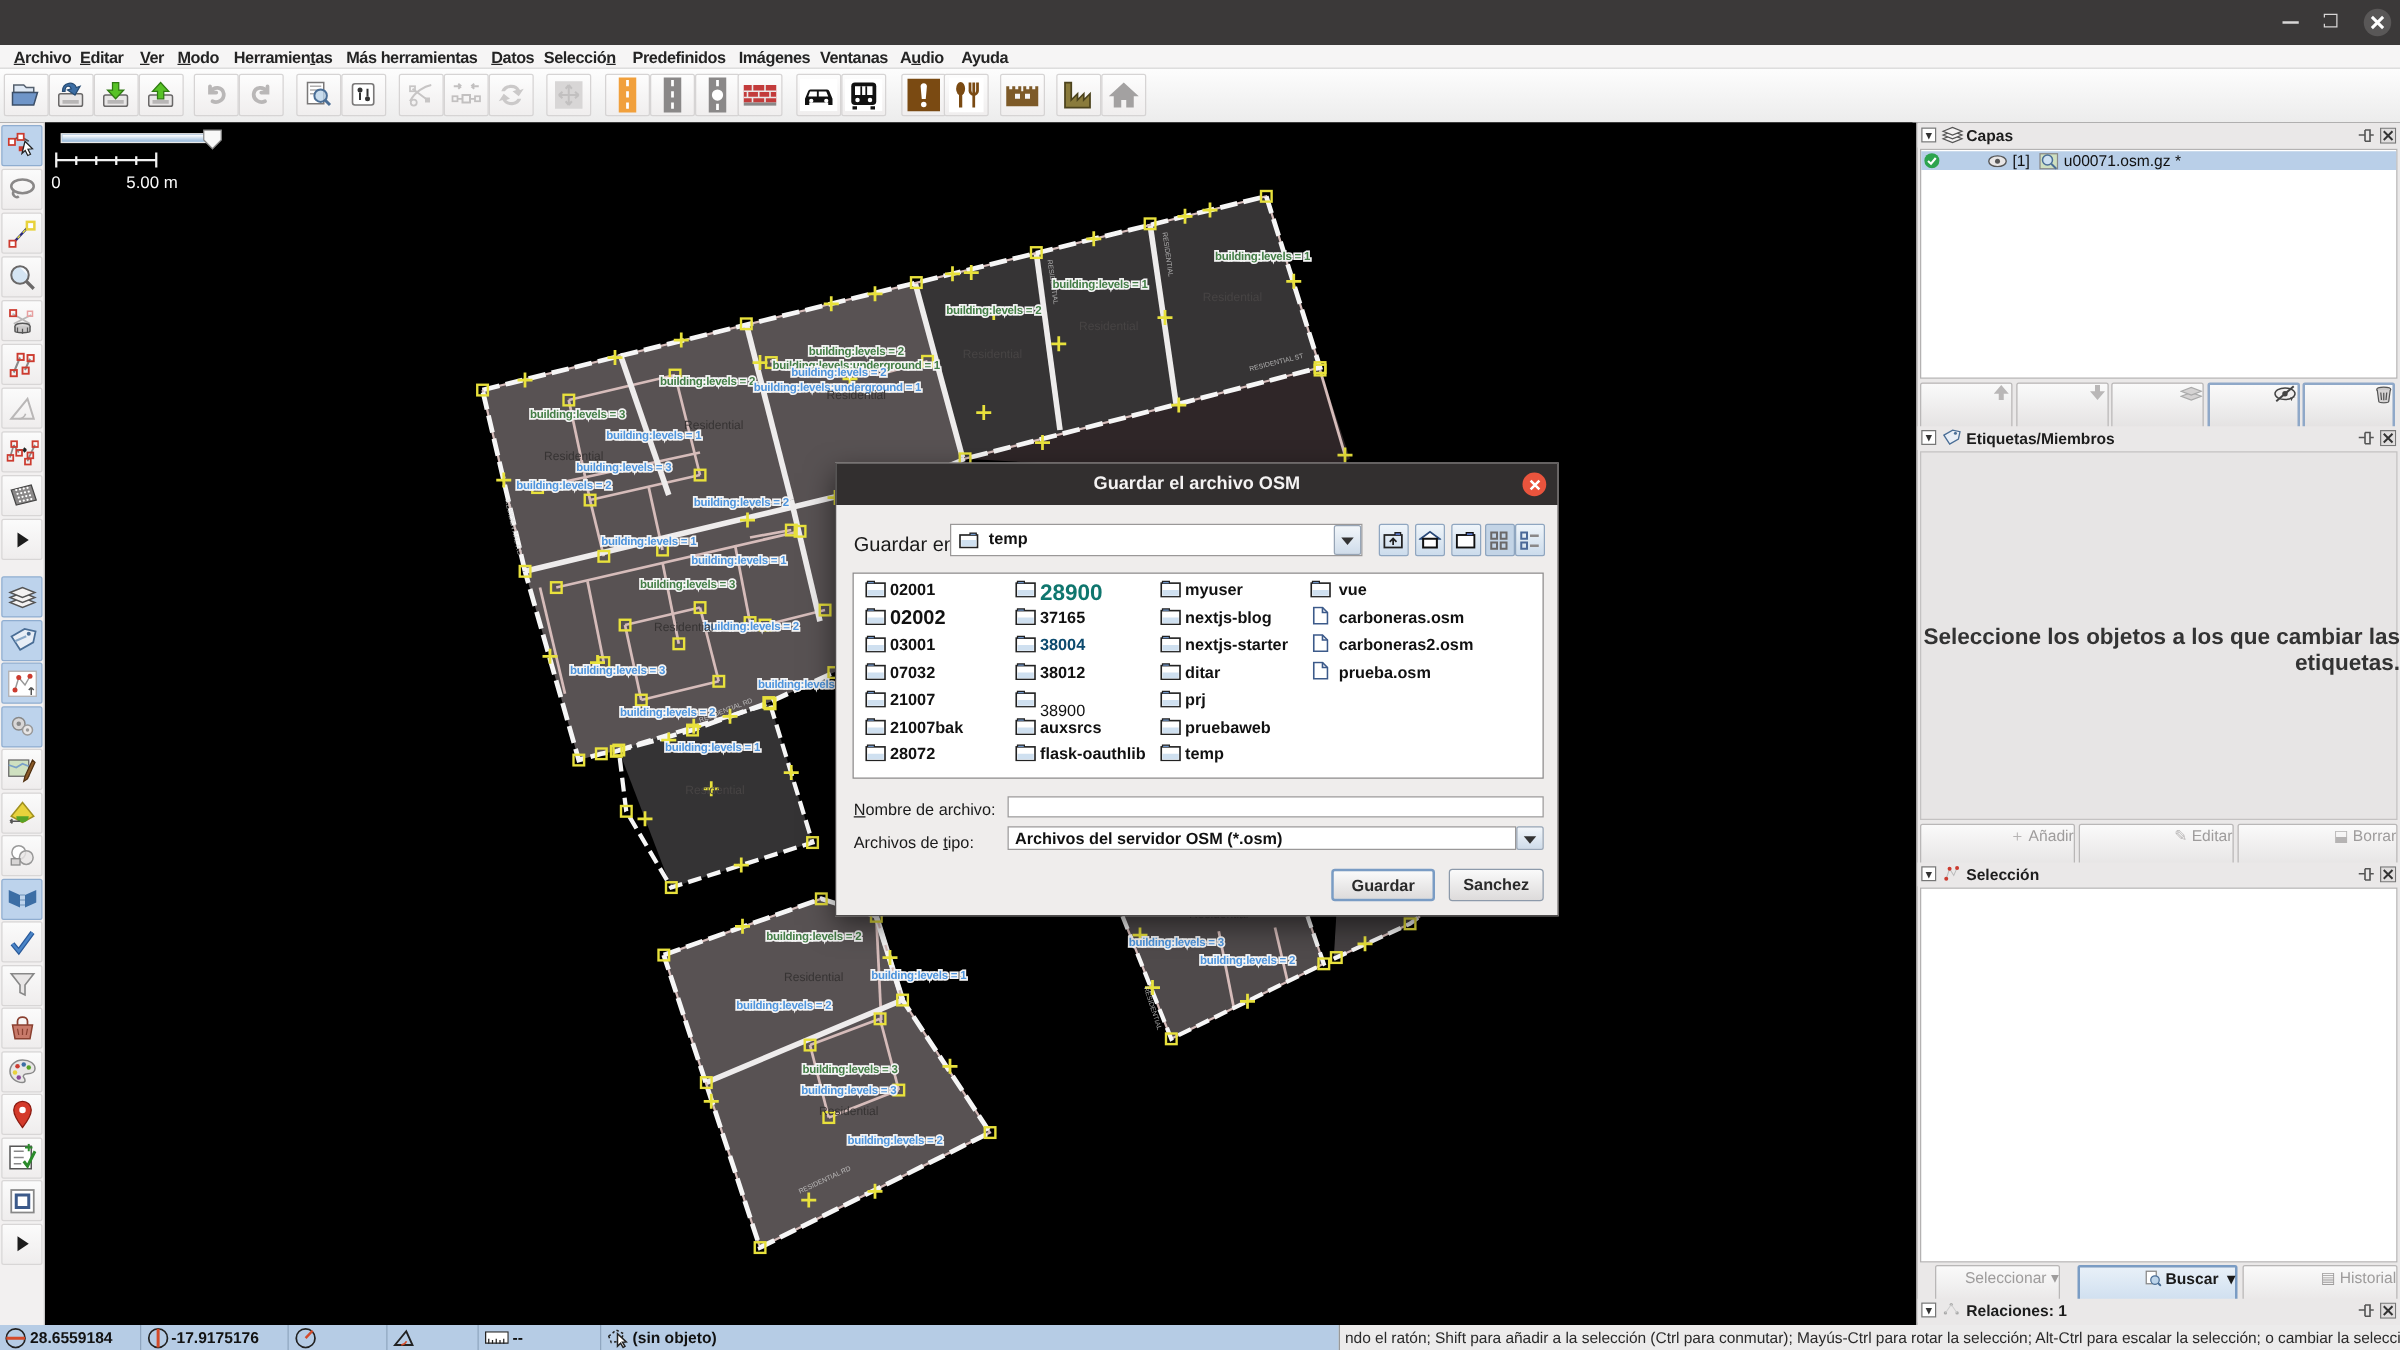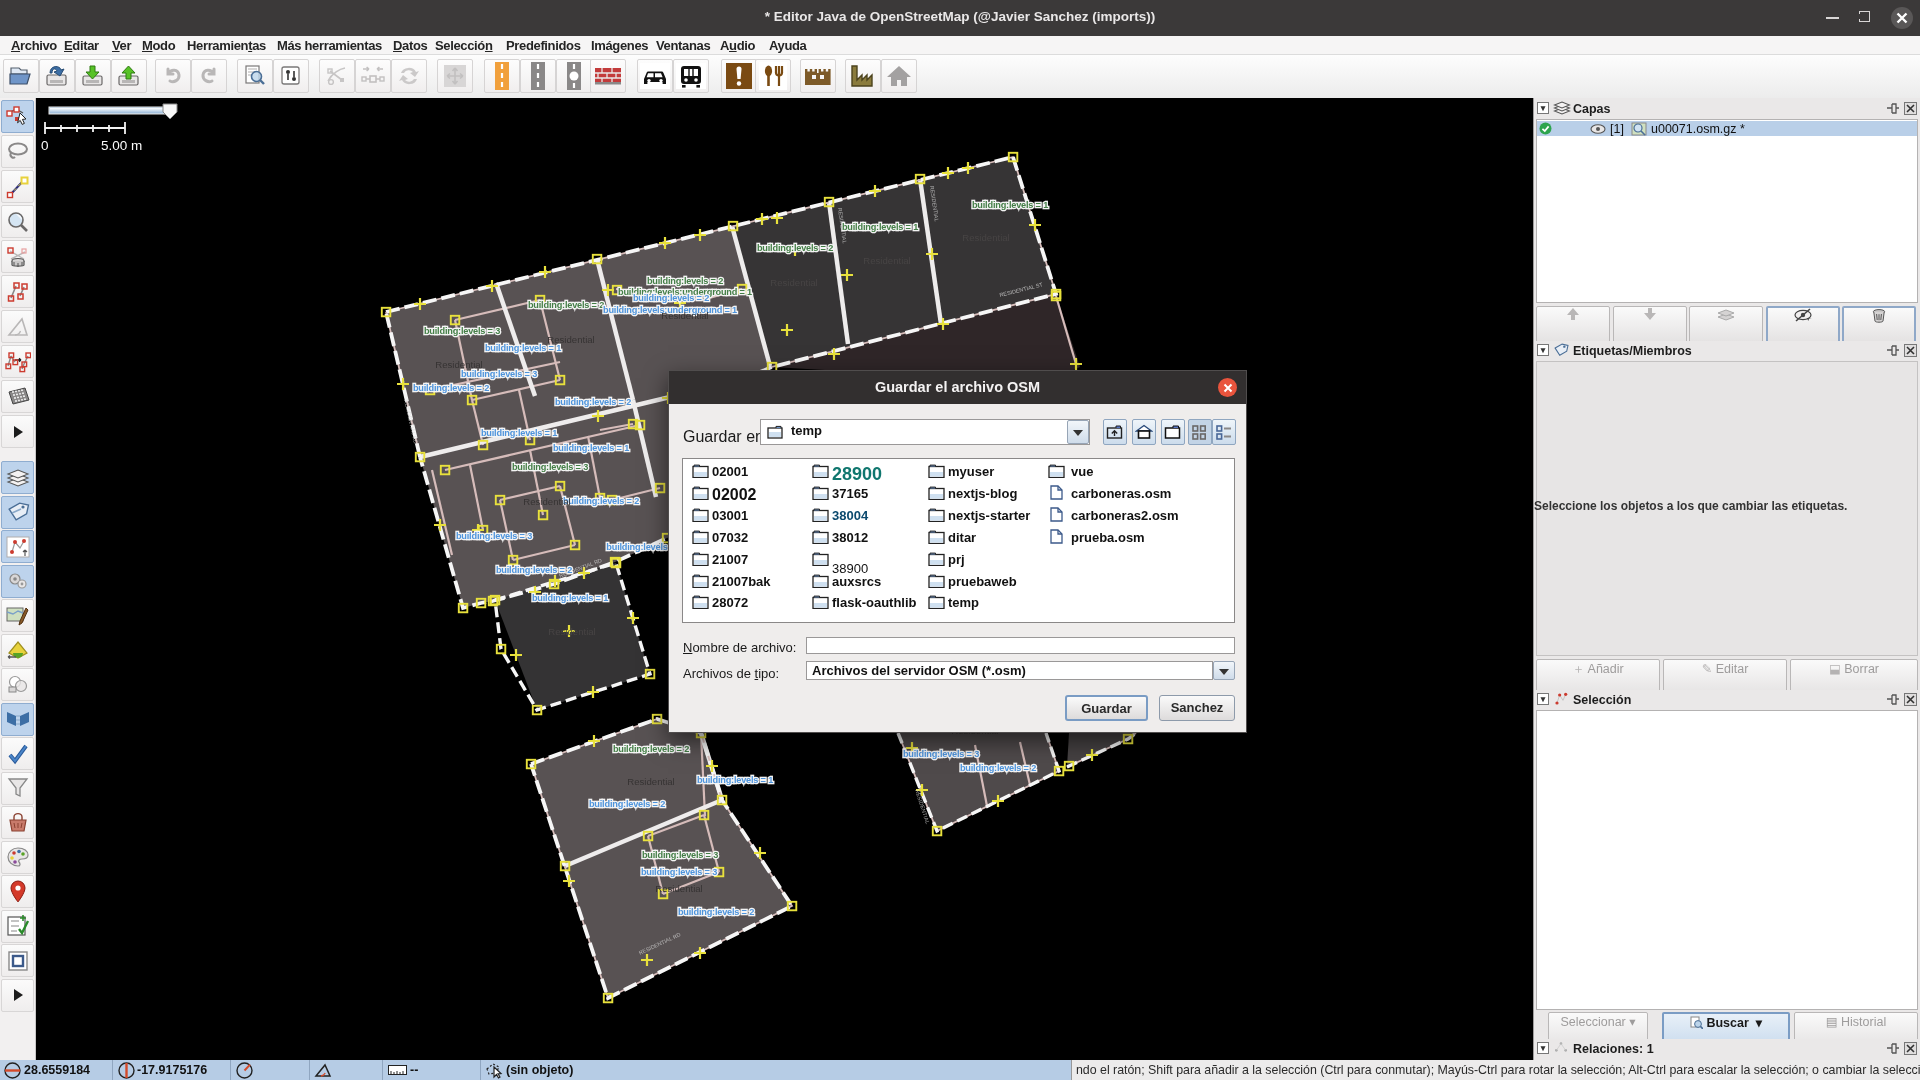--- a/index.html
+++ b/index.html
@@ -16,36 +16,35 @@
 .lt{position:absolute;left:1px;width:33px;height:33px;border:1px solid #d8d6d6;border-radius:2px;
   background:linear-gradient(#fbfbfb,#efeded)}
 .lt.sel{background:#bdd3ec;border-color:#8fadd0}
 .lt svg{position:absolute;left:50%;top:50%;transform:translate(-50%,-50%)}
 #map{left:36px;top:98px;width:1494px;height:962px;background:#000}
 #rightpanel{left:1533px;top:98px;width:387px;height:962px;background:#eae8e8;border-left:1px solid #9f9d9d}
 .phead{position:absolute;left:0;width:100%;height:19px;background:#eae8e8;font-size:12.5px;font-weight:bold;color:#1d1d1d}
 .phead .cap{position:absolute;left:39px;top:3px}
 .pwin{position:absolute;background:#fff;border:1px solid #b4b2b2}
 .btn{position:absolute;height:38px;border:1px solid #b9b7b7;border-radius:2px;
-  background:linear-gradient(#fafafa,#e4e2e2);font-size:12.5px;color:#9e9c9c;text-align:center;line-height:19px}
+  background:linear-gradient(#fafafa,#e4e2e2);font-size:12.5px;color:#9e9c9c;text-align:right;line-height:19px}
 #statusbar{left:0;top:1060px;width:1920px;height:20px;background:#b6cce5;font-size:12.5px;font-weight:bold;color:#111}
 .ssep{position:absolute;top:0;width:1px;height:20px;background:#90a6c0}
 #dialog{left:668px;top:370px;width:579px;height:363px;background:#efedec;border:1px solid #504d4d;
   box-shadow:0 8px 22px rgba(0,0,0,.55)}
 #dlgtitle{position:absolute;left:0;top:0;width:100%;height:33px;background:#322f2f;color:#f4f2f2;
   font-size:14.5px;font-weight:bold;text-align:center;line-height:33px}
 .dfield{position:absolute;background:#fff;border:1px solid #9a9898}
 .dbtn{position:absolute;height:26px;border:1px solid #8d9aaa;border-radius:3px;
   background:linear-gradient(#fafafa,#dddbdb);font-size:13px;font-weight:bold;color:#2a2a2a;text-align:center;line-height:24px}
 .combtn{position:absolute;width:22px;border:1px solid #97a5b6;border-radius:2px;background:linear-gradient(#f2f6fa,#cfdcea)}
 .car{position:absolute;width:0;height:0;border:5px solid transparent;border-top:6px solid #333;border-bottom:none}
 </style></head><body>
 
 <div class="abs" id="titlebar">
-<div class="t">* Editor Java de OpenStreetMap (@Javier Sanchez (imports))</div>
 <div class="abs" style="left:1826px;top:17px;width:13px;height:2px;background:#d8d6d6"></div>
 <div class="abs" style="left:1859px;top:11px;width:11px;height:11px;border:1.5px solid #d8d6d6"></div>
 <div class="abs" style="left:1856px;top:14px;width:5px;height:5px;background:#3b3939"></div>
 <div class="abs" style="left:1891px;top:7px;width:22px;height:22px;border-radius:50%;background:#595757"></div>
 <svg class="abs" style="left:1896px;top:12px" width="12" height="12">
       <path d="M1.5 1.5 L10.5 10.5 M10.5 1.5 L1.5 10.5" stroke="#fff" stroke-width="2.4"></path>
     </svg>
 </div>
 
 <div class="abs" id="menubar">
@@ -729,21 +728,21 @@
       <span class="cap">Etiquetas/Miembros</span>
       <svg class="abs" style="right:20px;top:3px" width="14" height="13">
         <path d="M1 6 h5 M6 2 v9 M6 2 h4 v9 h-4 M10 6 h3" stroke="#555" stroke-width="1.3" fill="none"></path>
       </svg>
       <svg class="abs" style="right:3px;top:3px" width="13" height="13">
         <rect x="0.5" y="0.5" width="12" height="12" fill="#e0dede" stroke="#777"></rect>
         <path d="M3 3 L10 10 M10 3 L3 10" stroke="#333" stroke-width="1.6"></path>
       </svg>
     </div>
     <div class="abs" style="left:2px;top:263px;width:382px;height:295px;background:#e7e5e5;border:1px solid #c4c2c2"></div>
-    <div class="abs" style="left:0;top:401px;width:100%;text-align:left;font-size:12px;font-weight:bold;color:#333">Seleccione los objetos a los que cambiar las etiquetas.</div>
+    <div class="abs" style="left:0;top:401px;width:100%;text-align:right;font-size:18px;font-weight:bold;color:#333">Seleccione los objetos a los que cambiar las etiquetas.</div>
     <div class="btn" style="left:2px;top:561px;width:124px"><span style="color:#b5b3b3">＋</span> Añadir</div>
     <div class="btn" style="left:129px;top:561px;width:124px"><span style="color:#b5b3b3">✎</span> Editar</div>
     <div class="btn" style="left:256px;top:561px;width:128px"><span style="color:#b5b3b3">⬓</span> Borrar</div>
     <div class="phead" style="top:592px;height:19px">
       <span class="abs" style="left:3px;top:3px;width:12px;height:12px;border:1px solid #777;background:#fff;font-size:9px;line-height:10px;text-align:center;color:#333">▾</span>
       <span class="abs" style="left:19px;top:1px"><svg width="16" height="16" viewBox="0 0 24 24">
           <path d="M6 18 L10 6 L15 14 L19 5" stroke="#bbb" stroke-width="1.2" fill="none"></path>
           <circle cx="6" cy="18" r="2.4" fill="#cc3b2f"></circle>
           <circle cx="10" cy="6" r="2.4" fill="#cc3b2f"></circle>
           <circle cx="19" cy="5" r="2.4" fill="#cc3b2f"></circle>

